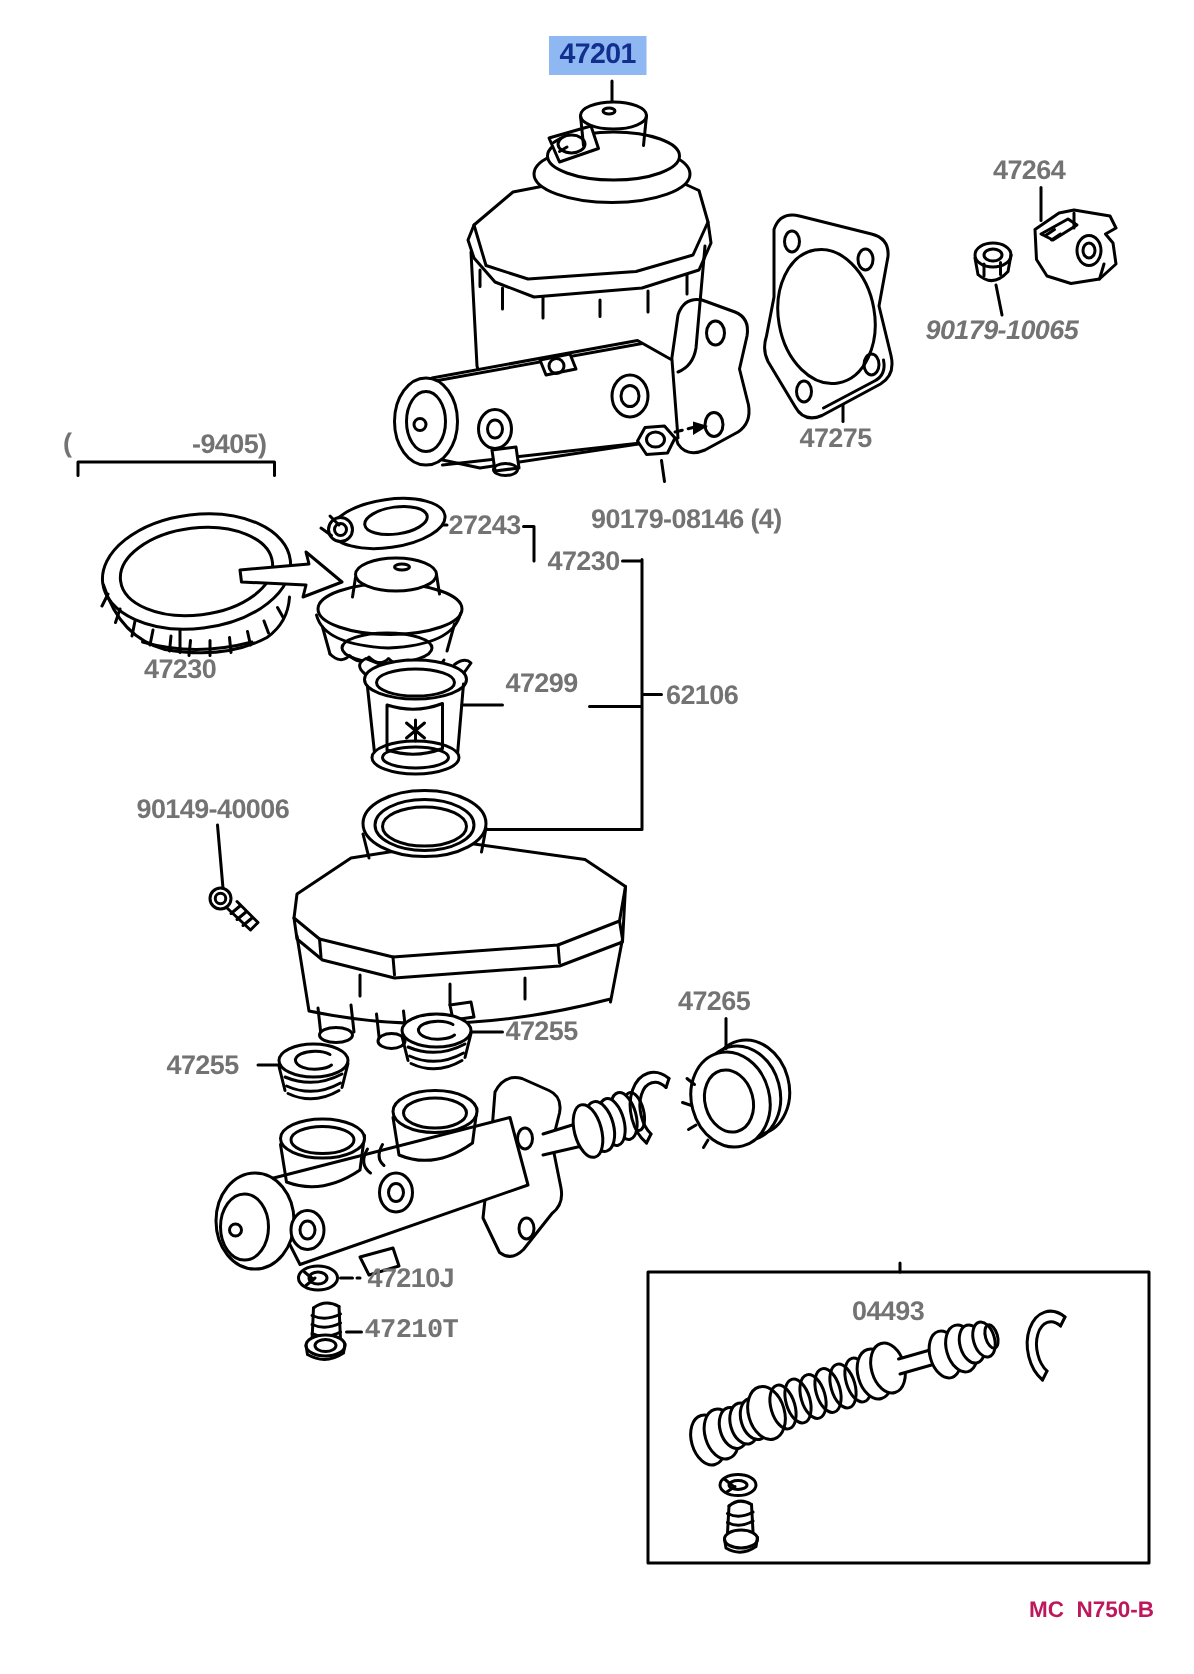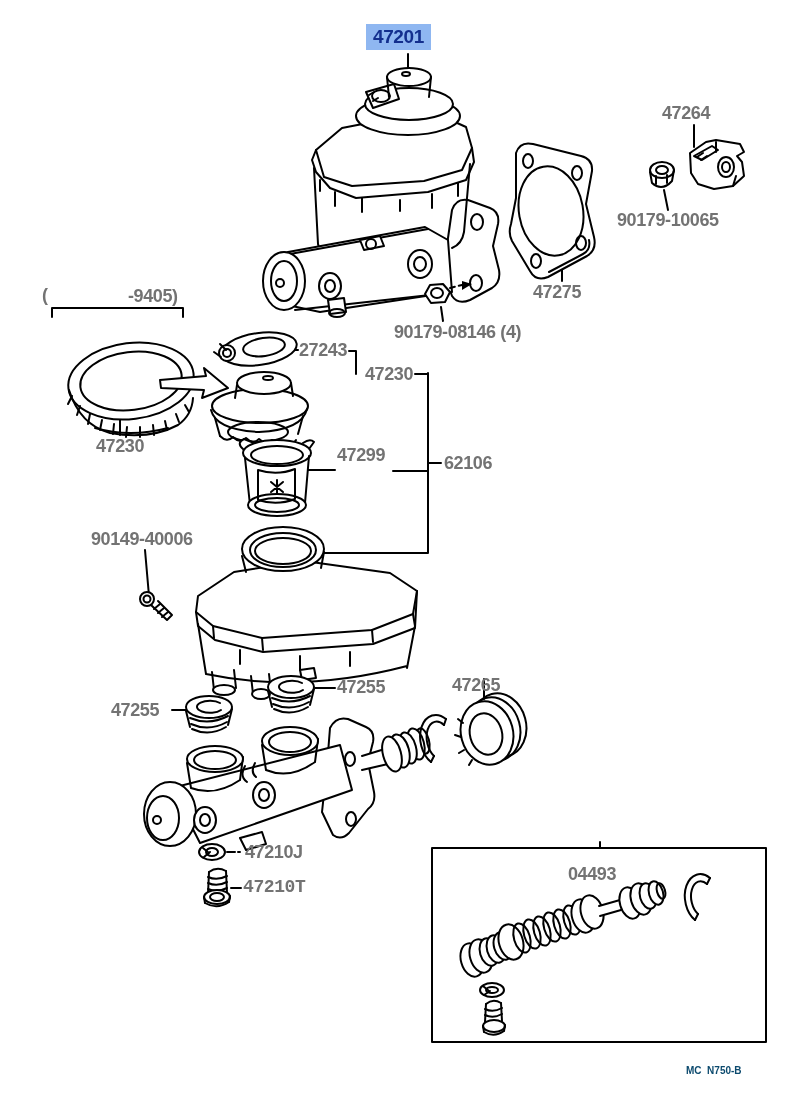--- a/index.html
+++ b/index.html
@@ -9,39 +9,39 @@
   .ln{stroke:#000;stroke-width:2;fill:none;stroke-linecap:round;stroke-linejoin:round;}
   .w{fill:#fff;}
   .dash{stroke-dasharray:5 4;}
   .dashdot{stroke-dasharray:8 3 2 3;}
   .plabel{position:absolute;font-weight:700;font-size:18px;line-height:19px;
           color:#737373;white-space:pre;letter-spacing:-0.4px;cursor:pointer;}
   .hl{background:var(--hl-bg,#8fb7f1);color:var(--hl-fg,#132f8e);
       padding:3px 7px 4px 7px;font-size:19px;}
   #lbl-47201{left:366px;top:24px;}
   #lbl-47264{left:662px;top:104px;}
-  #lbl-10065{left:617px;top:211px;}
+  #lbl-10065{left:617px;top:211px;font-style:italic;}
   #lbl-47275{left:533px;top:283px;}
-  #lbl-08146{left:394px;top:323px;}
+  #lbl-08146{left:394px;top:337px;}
   #lbl-range-open{left:42px;top:286px;}
   #lbl-range-close{left:108px;top:287px;margin-left:20px;}
   #lbl-47230a{left:96px;top:437px;}
   #lbl-47287{left:299px;top:341px;}
   #lbl-47230b{left:365px;top:365px;}
   #lbl-47299{left:337px;top:446px;}
   #lbl-47202{left:444px;top:454px;}
   #lbl-90149{left:91px;top:530px;}
   #lbl-47255a{left:111px;top:701px;}
   #lbl-47255b{left:337px;top:678px;}
-  #lbl-47265{left:452px;top:658px;margin-top:18px;}
+  #lbl-47265{left:452px;top:658px;}
   #lbl-47210j{left:245px;top:843px;}
   #lbl-47210t{left:243px;top:878px;font-family:Liberation Mono, monospace;}
   #lbl-04493{left:568px;top:865px;text-align:right;}
   #footer-code{position:absolute;left:686px;top:1065px;font-weight:700;
-               font-size:10px;letter-spacing:0;white-space:pre;color:#0c4a6e;}
+               font-size:15px;letter-spacing:0;white-space:pre;color:#be185d;}
 </style>
 </head>
 <body>
 
 <div id="stage">
 
 <svg width="796" height="1116" viewBox="0 0 796 1116">
 
   <g class="ln">
     <path d="M408,54 V73"></path>

